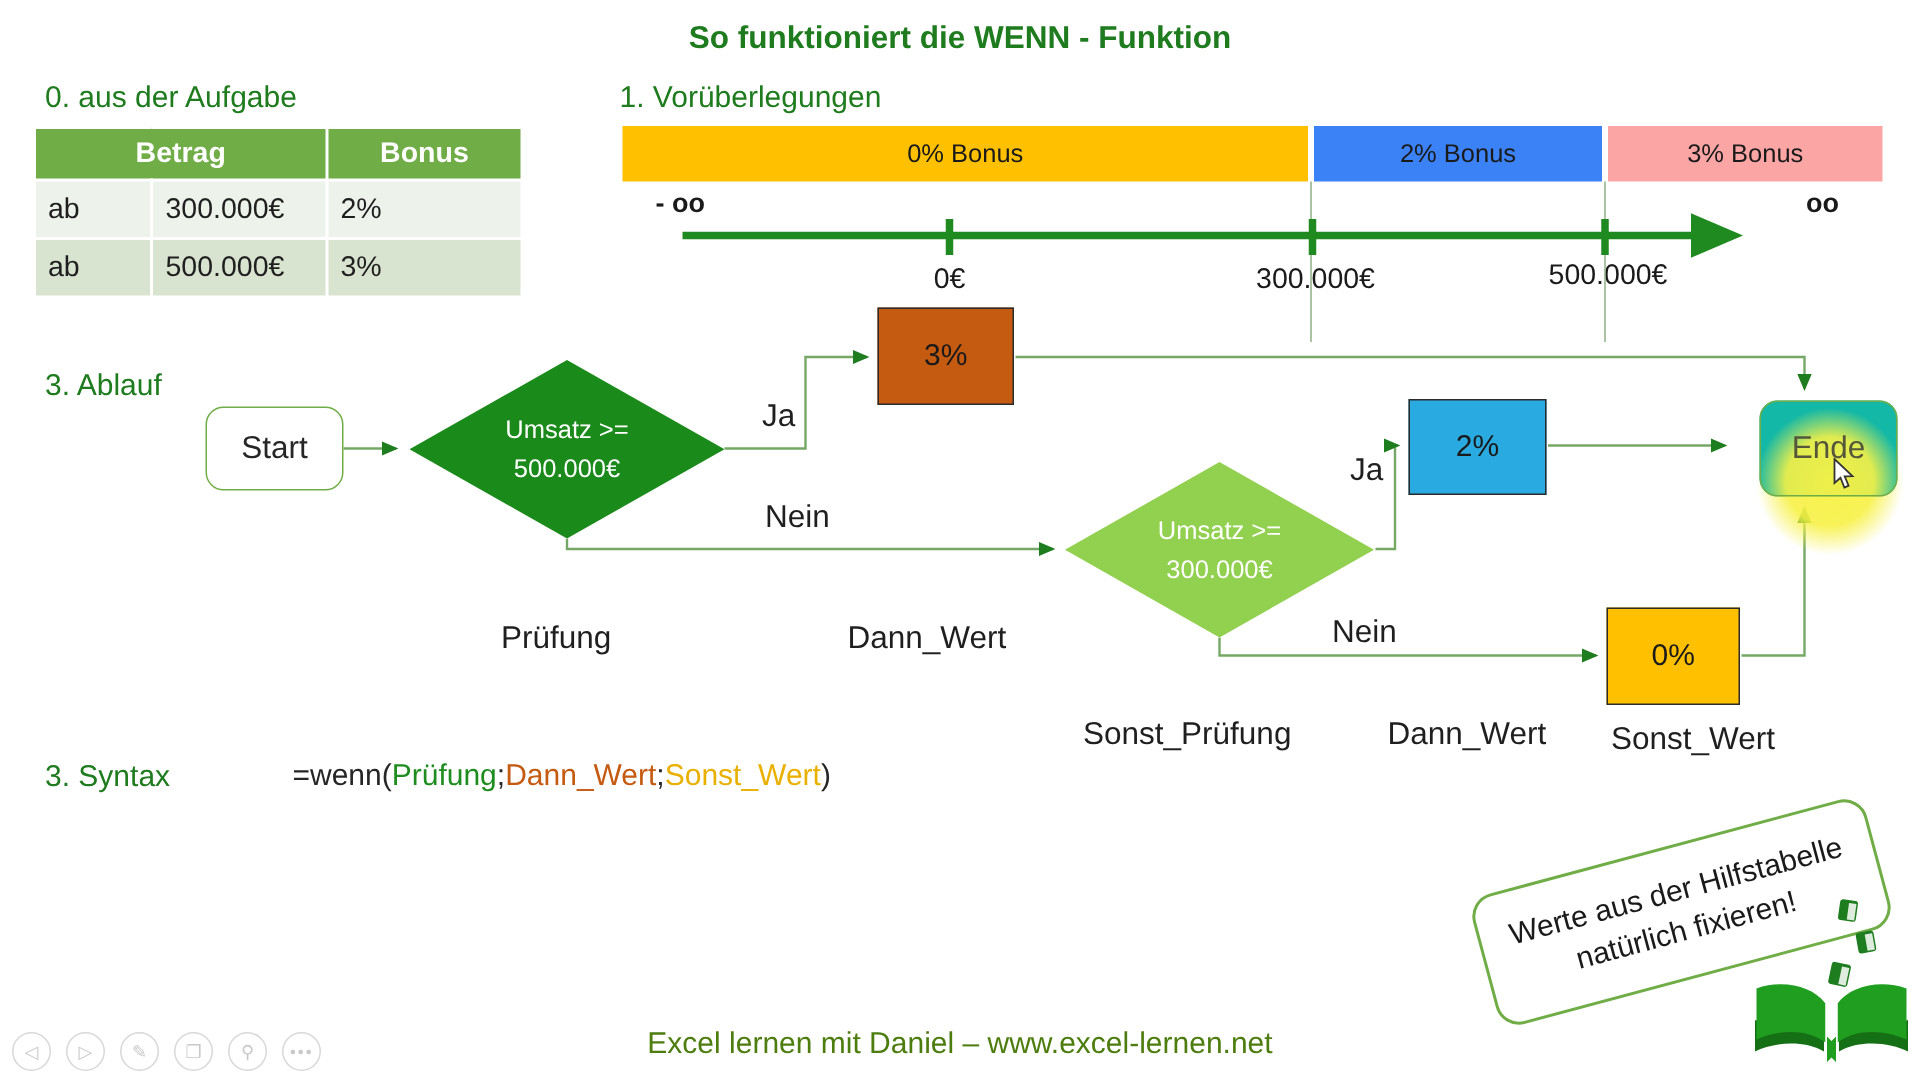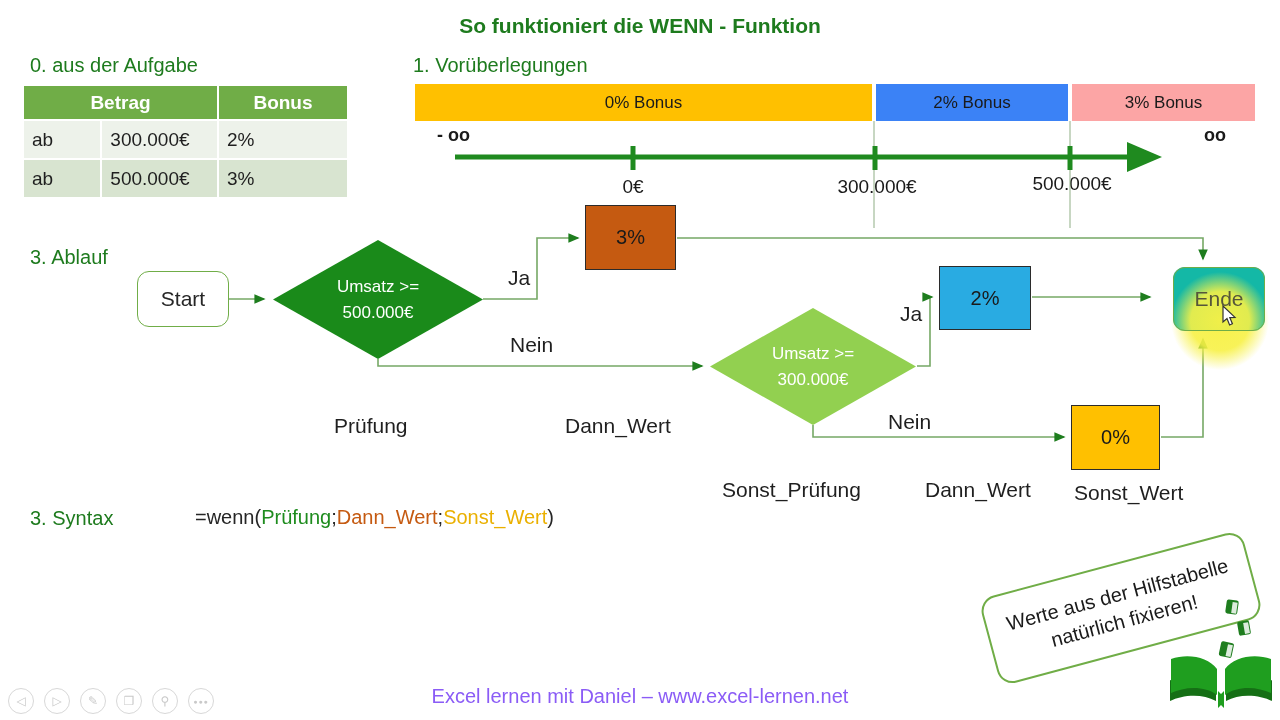--- a/index.html
+++ b/index.html
@@ -90,21 +90,21 @@
     left:985px; top:563px; width:272px; height:90px;
     border:2px solid #70ad47; border-radius:16px; background:#ffffff;
     transform:rotate(-15deg);
     display:flex; flex-direction:column; align-items:center; justify-content:center;
     font-size:20px; color:#1a1a1a; line-height:1.35; text-align:center;
   }
 
   
   .footer-text {
     left:0; top:685px; width:1280px; text-align:center;
-    font-size:20px; color:#8b5cf6;
+    font-size:20px; color:#4d7c0f;
   }
 
   
   .controls { left:8px; top:688px; display:flex; gap:10px; }
   .ctrl-btn {
     width:26px; height:26px; border:1px solid #d8d8d8; border-radius:50%;
     display:flex; align-items:center; justify-content:center;
     color:#c9c9c9; font-size:12px; background:#ffffff; cursor:pointer;
   }
   .ctrl-btn.dots { font-size:7px; letter-spacing:1px; }

